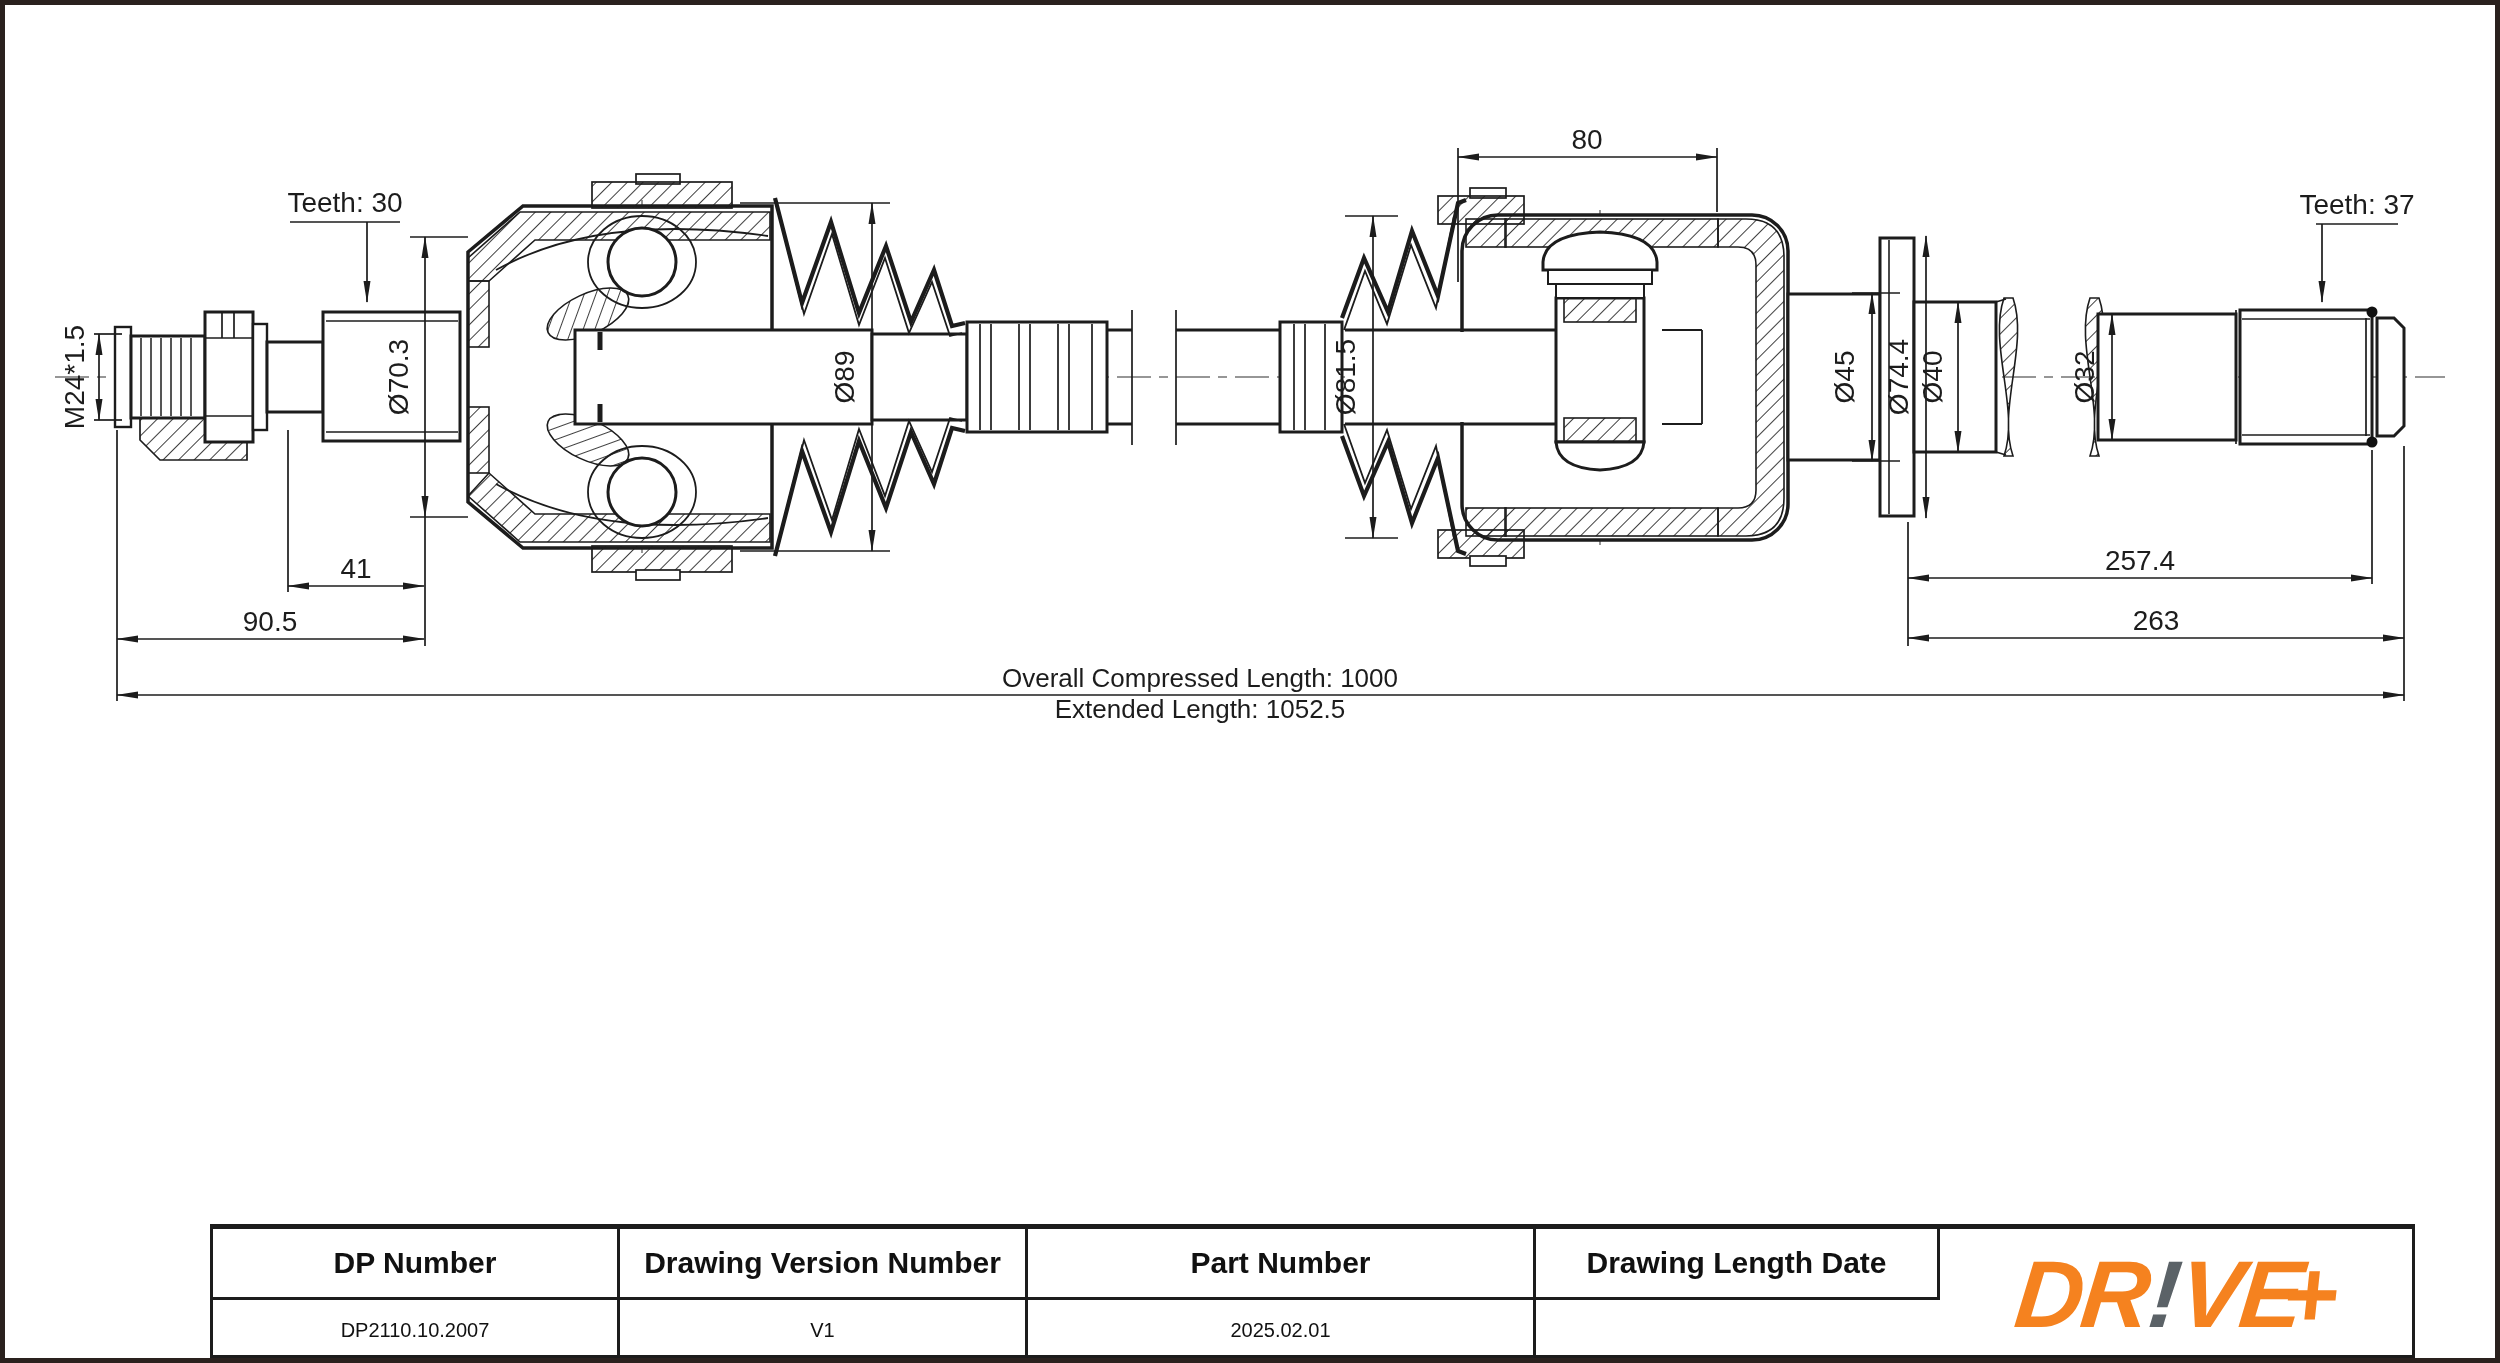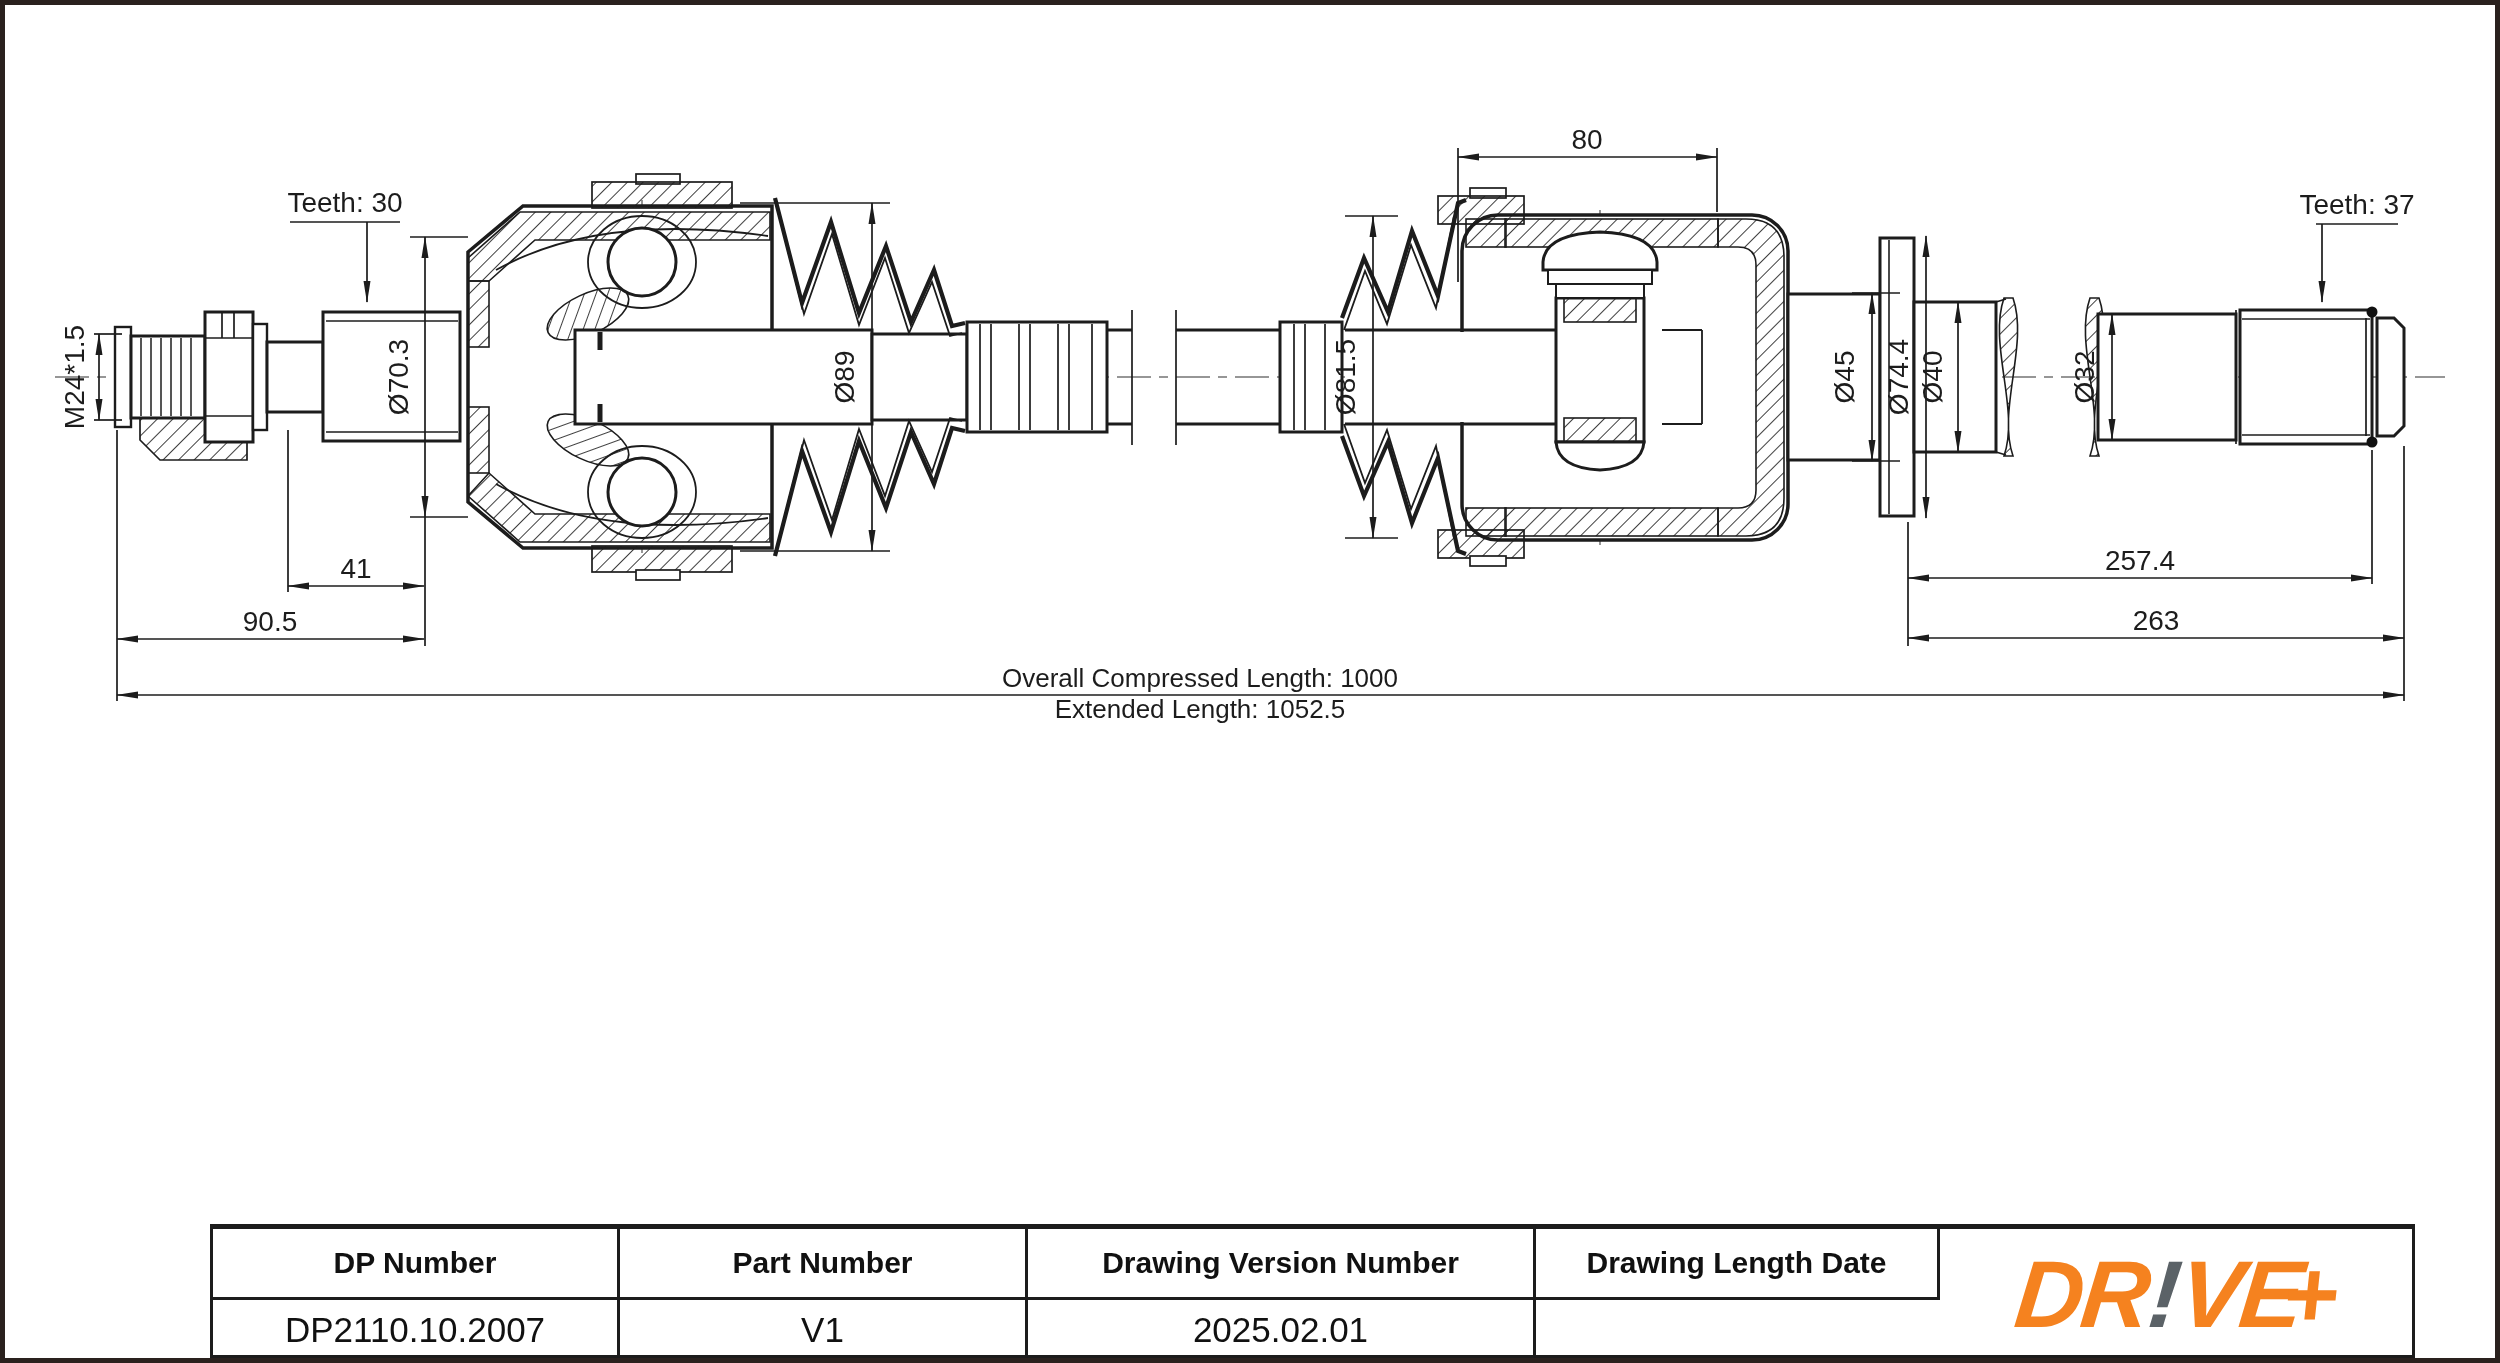--- a/index.html
+++ b/index.html
@@ -10,21 +10,21 @@
   .dimtxt{font-size:28px;fill:#1c1c1c;}
   .dimtxt-sm{font-size:26px;fill:#1c1c1c;}
 
   
   #titleblock{position:absolute;left:210px;top:1224px;width:2205px;height:134px;
       display:grid;grid-template-columns:407px 408px 508px 404px auto;grid-template-rows:71px 60px;
       border:3px solid #1c1c1c;border-top-width:5px;box-sizing:border-box;background:#fff;color:#111;}
   .cell{display:flex;align-items:center;justify-content:center;border-right:3px solid #1c1c1c;
       border-bottom:3px solid #1c1c1c;box-sizing:border-box;white-space:nowrap;overflow:hidden;}
   .cell.head{font-weight:bold;font-size:30px;}
-  .cell.val{font-size:35px;border-bottom:none;}
+  .cell.val{font-size:20px;border-bottom:none;}
   .cell.logo{grid-column:5;grid-row:1/3;border-right:none;border-bottom:none;}
   #logo{font-style:italic;font-weight:900;font-size:95px;letter-spacing:-3px;
       transform:skewX(-6deg);display:inline-block;line-height:1;user-select:none;}
   #logo .o{color:#F5821F;}
   #logo .g{color:#5B6267;padding:0 2px;}
   #logo .plus{margin-left:-18px;}
 </style>
 </head>
 <body>
 
@@ -249,22 +249,22 @@
       <text class="dimtxt" x="2140" y="570" text-anchor="middle">257.4</text>
       <text class="dimtxt" x="2156" y="630" text-anchor="middle">263</text>
       <text class="dimtxt-sm" x="1200" y="687" text-anchor="middle">Overall  Compressed  Length: 1000</text>
       <text class="dimtxt-sm" x="1200" y="718" text-anchor="middle">Extended  Length: 1052.5</text>
     </g>
   </svg>
 
   
   <div id="titleblock">
     <div class="cell head">DP Number</div>
+    <div class="cell head">Drawing Version Number</div>
     <div class="cell head">Part Number</div>
-    <div class="cell head">Drawing Version Number</div>
     <div class="cell head">Drawing Length Date</div>
     <div class="cell logo">
       <span id="logo"><span class="o">DR</span><span class="g">!</span><span class="o">VE</span><span class="o plus">+</span></span>
     </div>
     <div class="cell val">DP2110.10.2007</div>
     <div class="cell val">V1</div>
     <div class="cell val">2025.02.01</div>
   </div>
 </div>
 

